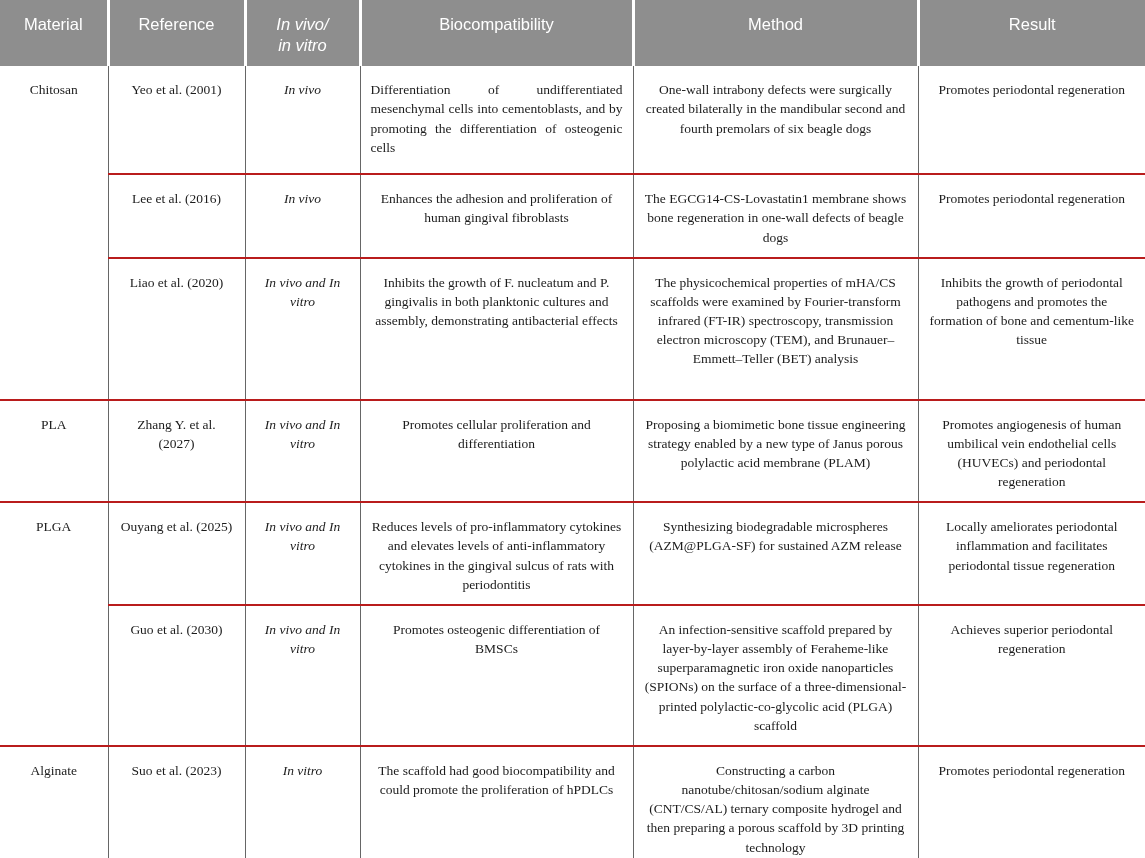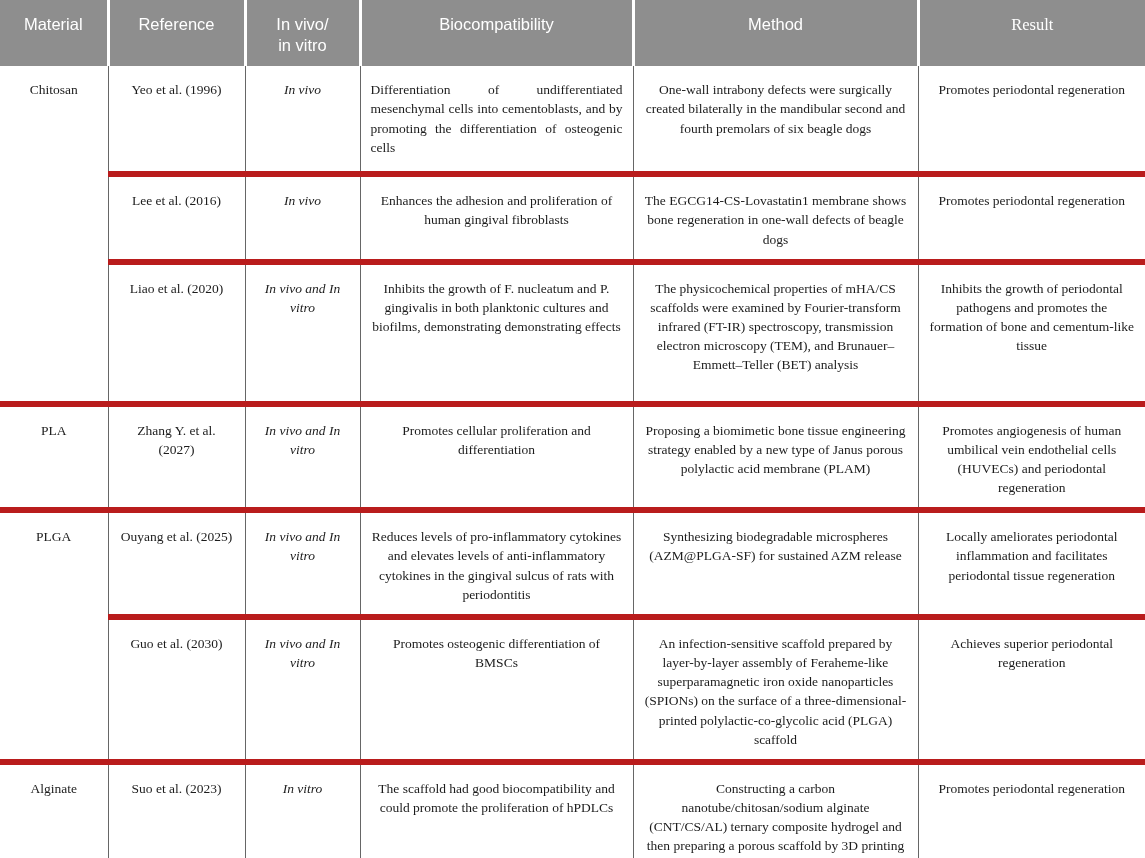--- a/index.html
+++ b/index.html
@@ -23,27 +23,28 @@
     color: #ffffff;
     font-family: "Liberation Sans", sans-serif;
     font-weight: 400;
     font-size: 16.5px;
     line-height: 1.28;
     text-align: center;
     vertical-align: top;
     padding: 14px 20px 10px;
     border-right: 3px solid #ffffff;
   }
-  th:last-child { border-right: none; font-family: Liberation Serif, serif; }
+  th:last-child { border-right: none; }
   .th-vivo {
+    font-style: italic;
     white-space: pre-line;
   }
   td {
     border-left: 1px solid #666666;
-    border-top: 6px solid #b91c1c;
+    border-top: 2px solid #b91c1c;
     vertical-align: top;
     padding: 14px 10px 10px;
     font-size: 13.5px;
     line-height: 1.42;
     text-align: center;
     word-wrap: break-word;
   }
   td.material { border-left: none; }
   tr.first-body-row td { border-top: none; }
   tbody tr:last-child td { border-bottom: 1px solid #666666; }
@@ -77,37 +78,37 @@
 in vitro</th>
       <th>Biocompatibility</th>
       <th>Method</th>
       <th>Result</th>
     </tr>
   </thead>
   <tbody>
 
     <tr class="r1 first-body-row">
       <td class="material" rowspan="3">Chitosan</td>
-      <td class="ref">Yeo et al. (1996)</td>
+      <td class="ref">Yeo et al. (2001)</td>
       <td class="vivo">In vivo</td>
       <td class="bio justify">Differentiation of undifferentiated mesenchymal cells into cementoblasts, and by promoting the differentiation of osteogenic cells</td>
       <td class="method">One-wall intrabony defects were surgically created bilaterally in the mandibular second and fourth premolars of six beagle dogs</td>
       <td class="result">Promotes periodontal regeneration</td>
     </tr>
     <tr class="r2">
       <td class="ref">Lee et al. (2016)</td>
       <td class="vivo">In vivo</td>
       <td class="bio">Enhances the adhesion and proliferation of human gingival fibroblasts</td>
       <td class="method">The EGCG14-CS-Lovastatin1 membrane shows bone regeneration in one-wall defects of beagle dogs</td>
       <td class="result">Promotes periodontal regeneration</td>
     </tr>
     <tr class="r3">
       <td class="ref">Liao et al. (2020)</td>
       <td class="vivo">In vivo and In vitro</td>
-      <td class="bio">Inhibits the growth of F. nucleatum and P. gingivalis in both planktonic cultures and biofilms, demonstrating demonstrating effects</td>
+      <td class="bio">Inhibits the growth of F. nucleatum and P. gingivalis in both planktonic cultures and assembly, demonstrating antibacterial effects</td>
       <td class="method">The physicochemical properties of mHA/CS scaffolds were examined by Fourier-transform infrared (FT-IR) spectroscopy, transmission electron microscopy (TEM), and Brunauer–Emmett–Teller (BET) analysis</td>
       <td class="result">Inhibits the growth of periodontal pathogens and promotes the formation of bone and cementum-like tissue</td>
     </tr>
 
     <tr class="r4">
       <td class="material">PLA</td>
       <td class="ref">Zhang Y. et al. (2027)</td>
       <td class="vivo">In vivo and In vitro</td>
       <td class="bio">Promotes cellular proliferation and differentiation</td>
       <td class="method">Proposing a biomimetic bone tissue engineering strategy enabled by a new type of Janus porous polylactic acid membrane (PLAM)</td>

